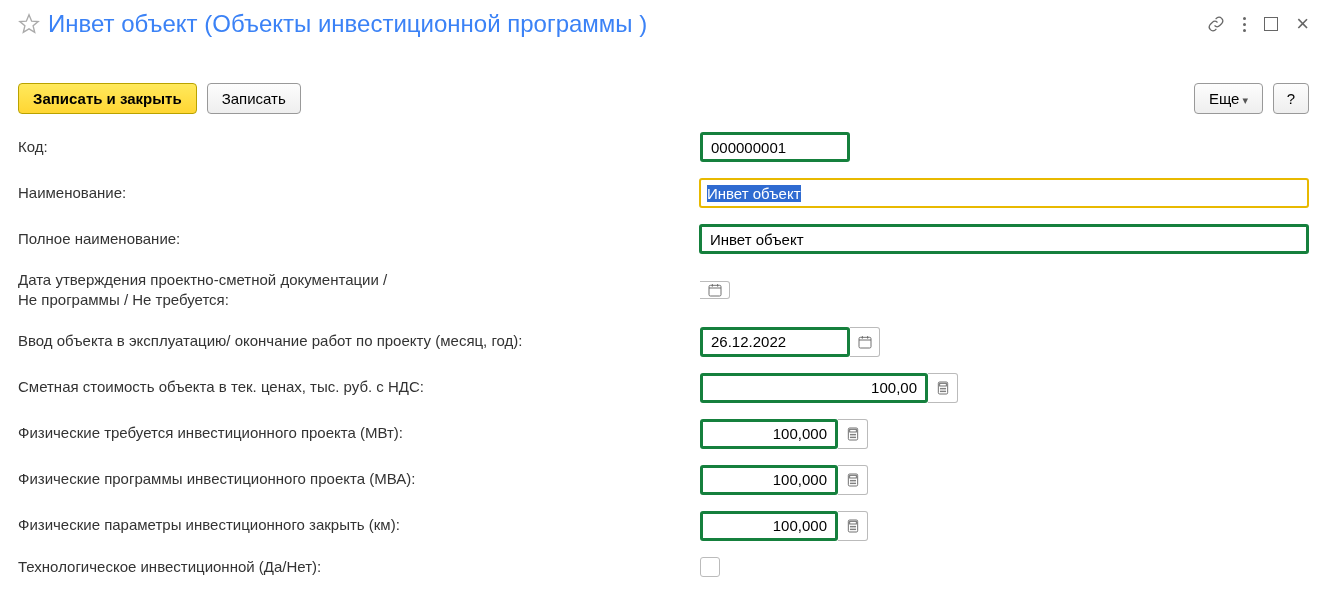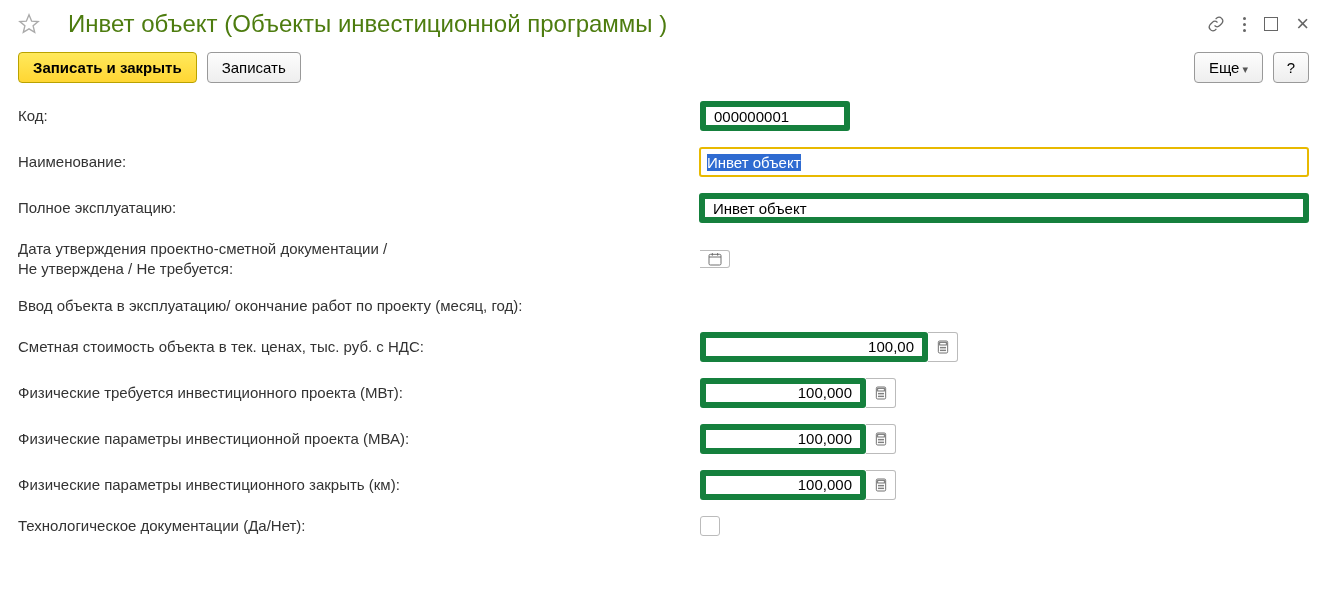--- a/index.html
+++ b/index.html
@@ -20,23 +20,22 @@
   .star {
     width: 22px; height: 22px;
     margin-right: 8px;
     stroke: #aaa;
     fill: none;
     stroke-width: 1.5;
     cursor: pointer;
   }
   .title {
     font-size: 24px;
-    color: #4d7c0f;
+    color: #3b82f6;
     flex: 1;
-    margin-left: 20px;
   }
   .header-icons {
     display: flex;
     align-items: center;
     gap: 18px;
     color: #666;
   }
   .header-icons svg { width: 18px; height: 18px; stroke: #666; fill: none; stroke-width: 1.6; cursor: pointer; }
   .header-icons .dots { display: flex; flex-direction: column; gap: 3px; cursor: pointer; }
   .header-icons .dots span { width: 3px; height: 3px; background: #666; border-radius: 50%; }
@@ -49,20 +48,21 @@
     gap: 10px;
     margin-bottom: 18px;
   }
   .btn {
     padding: 6px 14px;
     border: 1px solid #999;
     border-radius: 4px;
     background: linear-gradient(#fdfdfd,#eee);
     font-size: 15px;
     cursor: pointer;
+    margin-top: 31px;
   }
   .btn.primary {
     background: linear-gradient(#ffe95c,#ffd633);
     border-color: #b9a200;
     font-weight: bold;
   }
   .toolbar .spacer { flex: 1; }
   .btn.more::after { content: " \25BE"; font-size: 11px; color: #555; }
   .btn.help { width: 36px; text-align: center; padding: 6px 0; }
 
@@ -81,21 +81,21 @@
   .form-label .sub { display: block; }
   .form-ctrl {
     display: flex;
     align-items: stretch;
   }
 
   input[type=text] {
     font-family: inherit;
     font-size: 15px;
     padding: 4px 8px;
-    border: 6px solid #15803d;
+    border: 3px solid #15803d;
     border-radius: 3px;
     height: 30px;
     background: #fff;
   }
   .in-code { width: 150px; }
   .in-full { width: 610px; }
   .in-date {
     width: 150px;
     border-right: none;
     border-top-right-radius: 0;
@@ -113,21 +113,21 @@
     cursor: pointer;
   }
   .date-btn svg, .calc-btn svg { width: 16px; height: 16px; stroke: #666; fill: none; stroke-width: 1.4; }
   .in-num {
     width: 228px;
     text-align: right;
     border-right: none;
     border-top-right-radius: 0;
     border-bottom-right-radius: 0;
   }
-  .in-num.short { width: 166px; }
+  .in-num.short { width: 138px; }
   .chk {
     width: 20px; height: 20px;
     border: 1px solid #bbb;
     border-radius: 3px;
     cursor: pointer;
   }
 
   
   .name-field {
     width: 610px;
@@ -186,43 +186,52 @@
 <div class="form-row">
   <div class="form-label">Наименование:</div>
   <div class="form-ctrl">
     <div class="name-field">
       <span class="sel">Инвет объект</span>
     </div>
   </div>
 </div>
 
 <div class="form-row">
-  <div class="form-label">Полное эксплуатацию:</div>
+  <div class="form-label">Полное наименование:</div>
   <div class="form-ctrl">
     <input type="text" class="in-full" value="Инвет объект" style="">
   </div>
 </div>
 
 <div class="form-row tall">
   <div class="form-label">
     <span class="sub">Дата утверждения проектно-сметной документации /</span>
-    <span class="sub">Не утверждена / Не требуется:</span>
+    <span class="sub">Не программы / Не требуется:</span>
   </div>
   <div class="form-ctrl">
     <div class="date-btn">
       <svg viewBox="0 0 24 24">
         <rect x="3" y="5" width="18" height="16" rx="2"></rect>
           <path d="M3 9h18M8 3v4M16 3v4"></path>
       </svg>
     </div>
   </div>
 </div>
 
 <div class="form-row">
   <div class="form-label">Ввод объекта в эксплуатацию/ окончание работ по проекту (месяц, год):</div>
+  <div class="form-ctrl">
+    <input type="text" class="in-date" value="26.12.2022" style="">
+    <div class="date-btn">
+      <svg viewBox="0 0 24 24">
+        <rect x="3" y="5" width="18" height="16" rx="2"></rect>
+          <path d="M3 9h18M8 3v4M16 3v4"></path>
+      </svg>
+    </div>
+  </div>
 </div>
 
 <div class="form-row">
   <div class="form-label">Сметная стоимость объекта в тек. ценах, тыс. руб. с НДС:</div>
   <div class="form-ctrl">
     <input type="text" class="in-num" value="100,00" style="">
     <div class="calc-btn">
       <svg viewBox="0 0 24 24">
         <rect x="5" y="3" width="14" height="18" rx="2"></rect>
           <rect x="7" y="5" width="10" height="4"></rect>
@@ -250,21 +259,21 @@
           <circle cx="15" cy="13" r="0.8" fill="#666"></circle>
         <circle cx="9" cy="17" r="0.8" fill="#666"></circle>
           <circle cx="12" cy="17" r="0.8" fill="#666"></circle>
           <circle cx="15" cy="17" r="0.8" fill="#666"></circle>
       </svg>
     </div>
   </div>
 </div>
 
 <div class="form-row">
-  <div class="form-label">Физические параметры инвестиционной проекта (МВА):</div>
+  <div class="form-label">Физические программы инвестиционного проекта (МВА):</div>
   <div class="form-ctrl">
     <input type="text" class="in-num short" value="100,000" style="">
     <div class="calc-btn">
       <svg viewBox="0 0 24 24">
         <rect x="5" y="3" width="14" height="18" rx="2"></rect>
           <rect x="7" y="5" width="10" height="4"></rect>
         <circle cx="9" cy="13" r="0.8" fill="#666"></circle>
           <circle cx="12" cy="13" r="0.8" fill="#666"></circle>
           <circle cx="15" cy="13" r="0.8" fill="#666"></circle>
         <circle cx="9" cy="17" r="0.8" fill="#666"></circle>
@@ -288,17 +297,17 @@
           <circle cx="15" cy="13" r="0.8" fill="#666"></circle>
         <circle cx="9" cy="17" r="0.8" fill="#666"></circle>
           <circle cx="12" cy="17" r="0.8" fill="#666"></circle>
           <circle cx="15" cy="17" r="0.8" fill="#666"></circle>
       </svg>
     </div>
   </div>
 </div>
 
 <div class="form-row">
-  <div class="form-label">Технологическое документации (Да/Нет):</div>
+  <div class="form-label">Технологическое инвестиционной (Да/Нет):</div>
   <div class="form-ctrl">
     <div class="chk"></div>
   </div>
 </div>
 
 </body></html>

